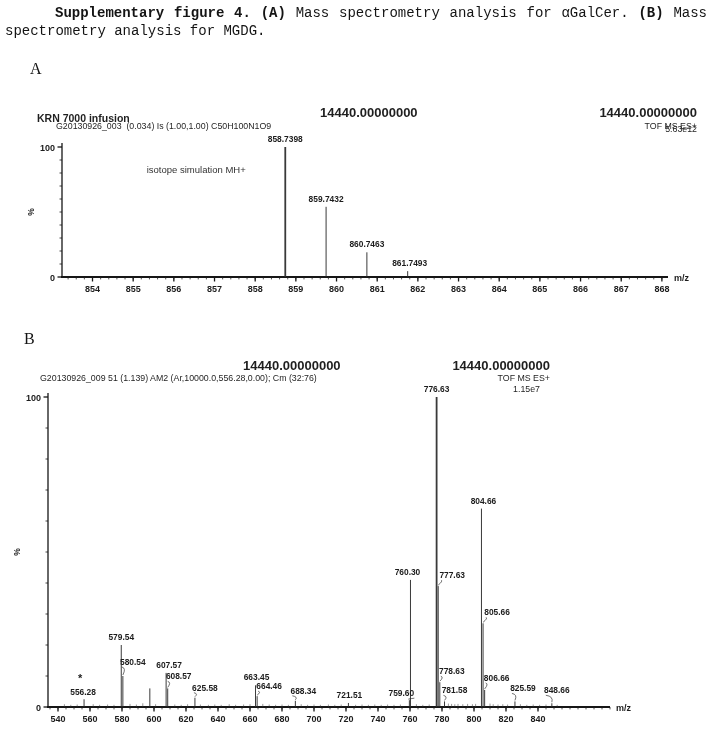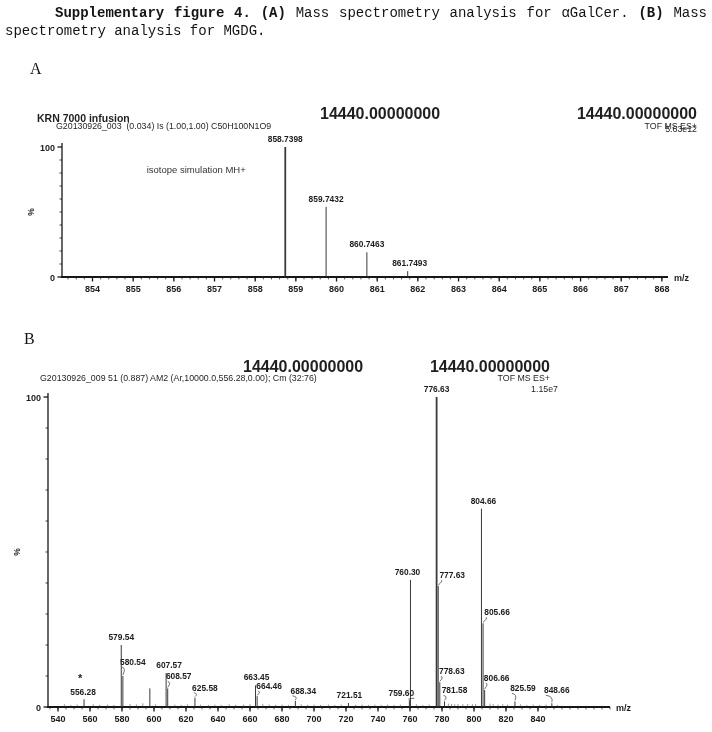--- a/index.html
+++ b/index.html
@@ -6,21 +6,21 @@
   .page{position:relative;width:712px;height:732px;background:#ffffff;overflow:hidden;
         font-family:"Liberation Sans",sans-serif;color:#1a1a1a;}
   .caption{position:absolute;left:5px;top:4px;width:702px;margin:0;
            font-family:Liberation Mono, monospace;font-size:14px;line-height:1.32;
            text-align:justify;text-indent:50px;color:#141414;}
   .panel-letter{position:absolute;font-family:"Liberation Serif",serif;font-size:16px;color:#141414;}
   #letterA{left:30px;top:60px;}
   #letterB{left:24px;top:330px;}
   .ms-text{position:absolute;white-space:pre;color:#1f1f1f;}
   .ms-title{font-size:10.5px;font-weight:700;}
-  .ms-val{font-size:16px;font-weight:700;}
+  .ms-val{font-size:13px;font-weight:700;}
   .ms-sub{font-size:8.8px;}
   .ms-right{text-align:right;}
   svg{position:absolute;left:0;display:block;}
   #svgA{top:100px;}
   #svgB{top:352px;}
   text{fill:#1c1c1c;font-family:"Liberation Sans",sans-serif;}
   .ticklabel{font-size:9px;font-weight:700;}
   .peaklabel{font-size:8.4px;font-weight:700;}
   .axislabel{font-size:9px;font-weight:700;}
   .ylab{font-size:8.5px;font-weight:700;}
@@ -181,23 +181,23 @@
         <text x="366.88307382550465" y="147.3" text-anchor="middle" class="peaklabel">860.7463</text>
         <text x="409.6762281879179" y="166.15" text-anchor="middle" class="peaklabel">861.7493</text>
         <text x="196.2147651006695" y="73" text-anchor="middle" class="anno">isotope simulation MH+</text>
       </g>
     </svg>
 
   <div class="panel-letter" id="letterB">B</div>
 
   <div class="ms-text ms-val" style="left:243px;top:358px;">14440.00000000</div>
   <div class="ms-text ms-val ms-right" style="right:162px;top:358px;">14440.00000000</div>
-  <div class="ms-text ms-sub" style="left:40px;top:373px;">G20130926_009 51 (0.887) AM2 (Ar,10000.0,556.28,0.00); Cm (32:76)</div>
+  <div class="ms-text ms-sub" style="left:40px;top:373px;">G20130926_009 51 (1.139) AM2 (Ar,10000.0,556.28,0.00); Cm (32:76)</div>
   <div class="ms-text ms-sub ms-right" style="right:162px;top:373px;">TOF MS ES+</div>
-  <div class="ms-text ms-sub ms-right" style="right:154px;top:384px;">1.15e7</div>
+  <div class="ms-text ms-sub ms-right" style="right:172px;top:384px;">1.15e7</div>
 
   <svg id="svgB" width="712" height="380">
       <g>
         <line x1="48" y1="41" x2="48" y2="355" stroke="#161616" stroke-width="1.3"></line>
         <line x1="47" y1="355" x2="610" y2="355" stroke="#161616" stroke-width="1.8"></line>
         <text x="20" y="200" class="ylab" text-anchor="middle" transform="rotate(-90 20 200)">%</text>
         <text x="616" y="358.5" class="axislabel">m/z</text>
       </g>
       <g>
         <line x1="50" y1="355" x2="50" y2="357.4" stroke="#222" stroke-width="0.8"></line>

